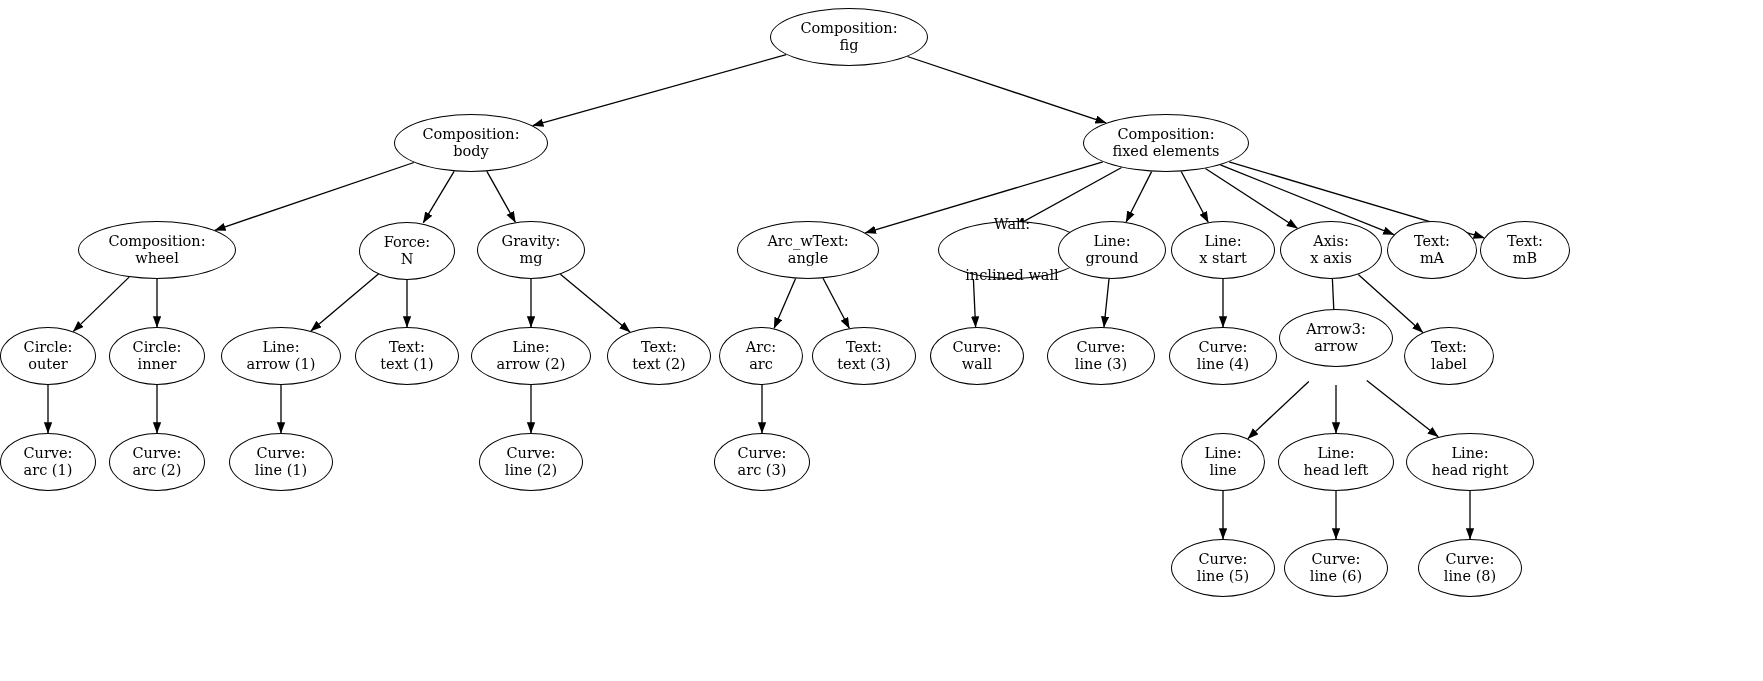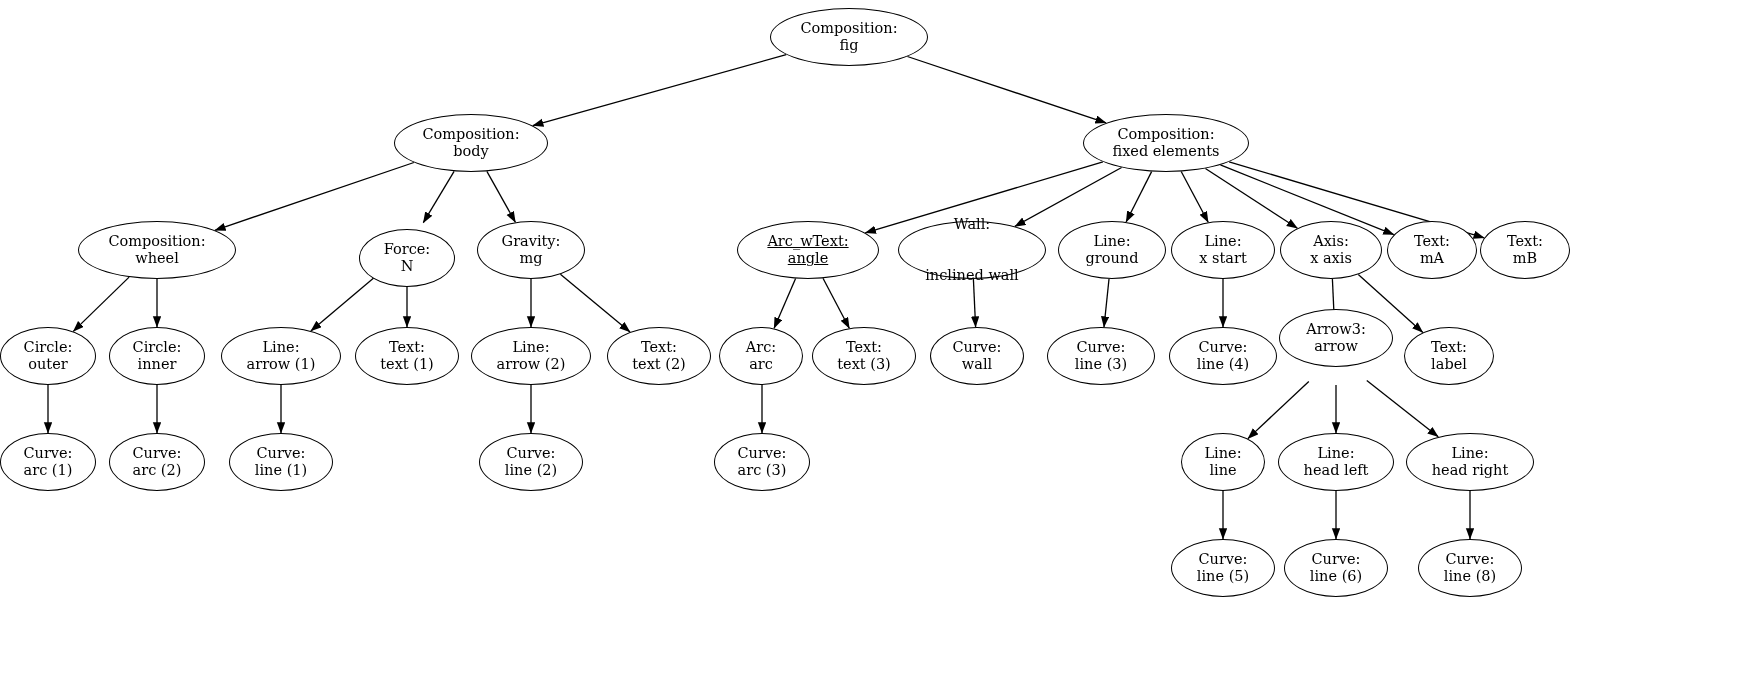--- a/index.html
+++ b/index.html
@@ -92,33 +92,33 @@
         <span class="l2">body</span>
       </div>
       <div class="node" style="left: 1083px; top: 114px; width: 166px; height: 58px;">
         <span class="l1">Composition:</span>
         <span class="l2">fixed elements</span>
       </div>
       <div class="node" style="left: 78px; top: 221px; width: 158px; height: 58px;">
         <span class="l1">Composition:</span>
         <span class="l2">wheel</span>
       </div>
-      <div class="node" style="left: 359px; top: 229px; width: 96px; height: 58px; align-items: center;">
+      <div class="node" style="left: 359px; top: 222px; width: 96px; height: 58px; align-items: center;">
         <span class="l1">Force:</span>
         <span class="l2">N</span>
       </div>
       <div class="node" style="left: 477px; top: 221px; width: 108px; height: 58px;">
         <span class="l1">Gravity:</span>
         <span class="l2">mg</span>
       </div>
-      <div class="node" style="left: 737px; top: 221px; width: 142px; height: 58px; text-decoration: underline;">
+      <div class="node" style="left: 737px; top: 221px; width: 142px; height: 58px;">
         <span class="l1">Arc_wText:</span>
         <span class="l2">angle</span>
       </div>
-      <div class="node" style="left: 898px; top: 221px; width: 148px; height: 58px; gap: 34px;">
+      <div class="node" style="left: 938px; top: 221px; width: 148px; height: 58px; gap: 34px;">
         <span class="l1">Wall:</span>
         <span class="l2">inclined wall</span>
       </div>
       <div class="node" style="left: 1058px; top: 221px; width: 108px; height: 58px;">
         <span class="l1">Line:</span>
         <span class="l2">ground</span>
       </div>
       <div class="node" style="left: 1171px; top: 221px; width: 104px; height: 58px;">
         <span class="l1">Line:</span>
         <span class="l2">x start</span>

